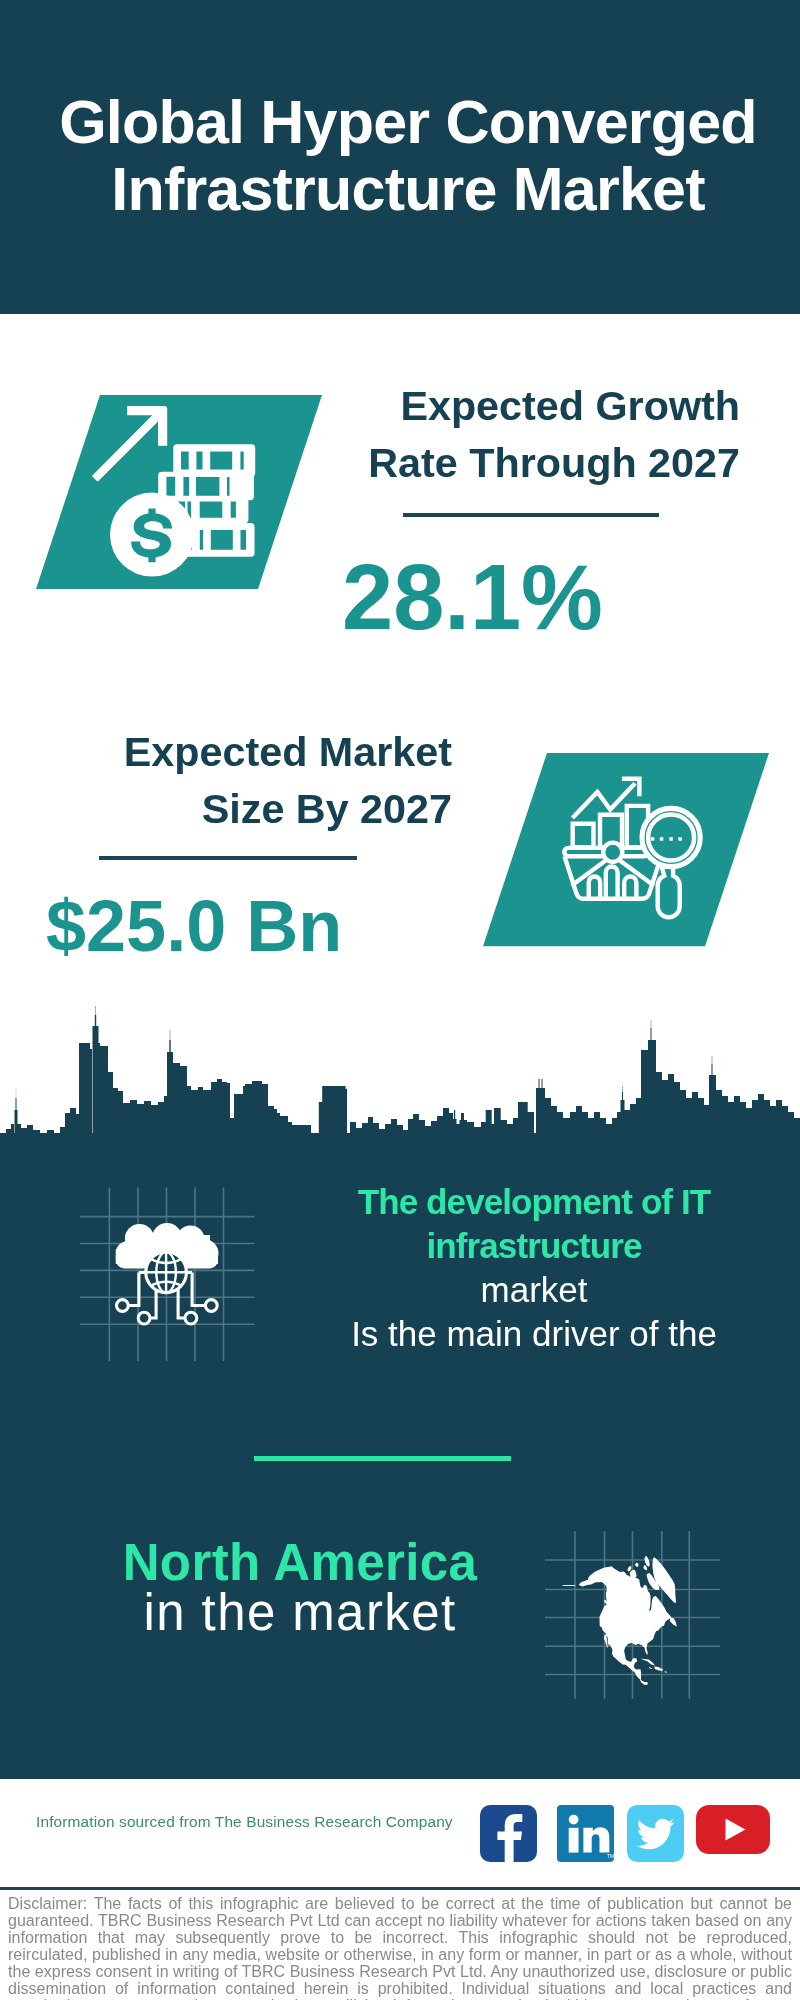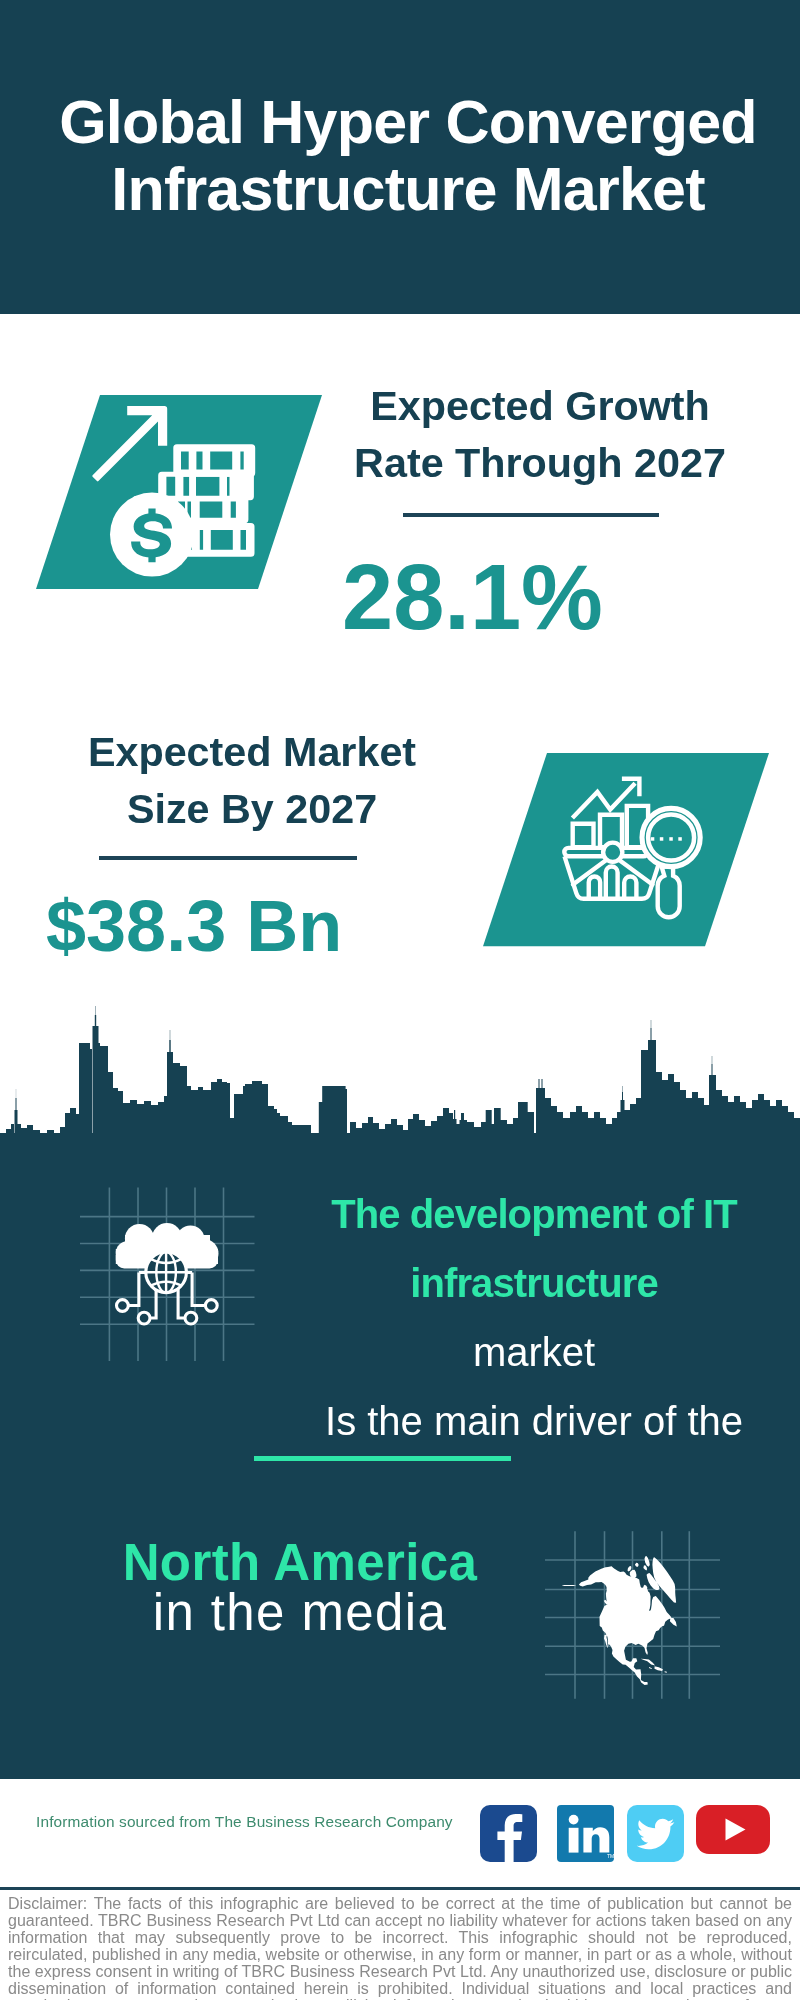--- a/index.html
+++ b/index.html
@@ -21,38 +21,38 @@
   .header-title {
     position:absolute; left:0; top:89px; width:816px;
     text-align:center; color:#ffffff;
     font-size:61px; font-weight:bold; line-height:66.75px;
     letter-spacing:-0.8px;
   }
 
   
   .stat-label {
     color:#164152; font-weight:bold; font-size:41.3px; line-height:57px;
-    text-align:center;
+    text-align:right;
   }
   .stat-rule { height:4px; background:#1d4457; }
   .stat-value {
     color:#1b9490; font-weight:bold;
     text-align:left; white-space:nowrap;
   }
   .para { position:absolute; }
 
   
   .mid {
     position:absolute; left:0; top:1148px; width:800px; height:631px;
     background:#164152;
   }
   .skyline { position:absolute; left:0; top:1005px; width:800px; height:150px; }
   .grid-bg { position:absolute; }
   .insight {
-    position:absolute; color:#ffffff; font-size:40px; line-height:69px;
+    position:absolute; color:#ffffff; font-size:35px; line-height:44px;
     text-align:center; font-weight:normal;
   }
   .insight b { color:#2ee6a8; font-weight:bold; letter-spacing:-0.9px; }
   #insight2 b { letter-spacing:0.4px; }
   .mid-divider { position:absolute; height:5px; background:#2ee6a8; }
 
   
   .footer-source {
     position:absolute; left:36px; top:1811px; width:520px;
     color:#3d8b6e; font-size:15.4px; line-height:21.5px; letter-spacing:0.15px;
@@ -123,21 +123,21 @@
   <div class="stat-rule" style="position:absolute; left:403px; top:513px; width:256px;"></div>
   <div class="stat-value para" style="left:342px; top:551px; width:420px; font-size:92px; line-height:92px;">28.1%</div>
 
   <div class="para" style="left:52px; top:724px; width:400px;">
     <div class="stat-label">
       <div>Expected Market</div>
       <div>Size By 2027</div>
     </div>
   </div>
   <div class="stat-rule" style="position:absolute; left:99px; top:856px; width:258px;"></div>
-  <div class="stat-value para" style="left:46px; top:890px; width:420px; font-size:72px; line-height:72px;">$38.3 Bn</div>
+  <div class="stat-value para" style="left:46px; top:890px; width:420px; font-size:72px; line-height:72px;">$25.0 Bn</div>
 
   <div class="para" style="left:483px; top:753px; width:290px; height:196px;">
     <svg width="290" height="196" viewBox="0 0 290 196">
       <polygon points="64,0 286,0 222,193.3 0,193.3" fill="#1b9490"></polygon>
       <g fill="none" stroke="#ffffff" stroke-width="4.4" stroke-linejoin="miter">
 
         <path d="M89.7,70.8 h20.8 v23.5 h-20.8 z"></path>
         <path d="M117,61.8 h22 v32.5 h-22 z"></path>
         <path d="M143.8,52.9 h21.3 v41.4 h-21.3 z"></path>
 
@@ -249,21 +249,21 @@
       <line x1="5" y1="79.5" x2="180" y2="79.5"></line>
       <line x1="5" y1="107.5" x2="180" y2="107.5"></line>
       <line x1="5" y1="136.2" x2="180" y2="136.2"></line>
       <line x1="5" y1="164.5" x2="180" y2="164.5"></line>
     </g>
     <path fill="#ffffff" fill-rule="nonzero" d="M55.3,61.6 L61.3,58.7 L65.5,57.3 L67.9,56.9 L71.6,56.2 L72.9,57.4 L74.1,58.6 L76.1,59.7 L78.0,61.1 L80.3,62.0 L83.5,61.5 L85.0,62.6 L86.6,64.8 L89.0,66.1 L91.6,67.1 L94.5,67.3 L97.1,68.3 L99.2,69.6 L99.8,73.2 L100.7,76.8 L101.9,78.0 L103.3,77.2 L104.6,75.3 L105.8,76.5 L107.1,78.6 L108.2,81.4 L109.6,82.7 L110.6,86.4 L110.5,90.6 L110.4,94.8 L109.7,98.9 L108.8,100.4 L110.2,100.8 L111.0,99.3 L111.6,95.2 L112.0,90.2 L113.2,87.1 L115.8,86.1 L119.5,90.5 L122.6,94.8 L124.5,97.8 L126.7,101.9 L129.7,105.2 L131.5,107.5 L129.7,108.7 L127.7,109.8 L125.3,111.7 L124.0,115.7 L122.5,116.1 L120.1,118.0 L118.7,120.2 L116.0,121.2 L114.4,125.0 L113.2,129.0 L110.7,130.9 L107.5,133.4 L106.5,138.3 L107.8,142.9 L107.2,145.0 L105.5,142.3 L104.5,137.7 L102.1,135.4 L98.4,133.8 L95.6,135.0 L91.8,133.1 L88.4,133.7 L85.4,136.8 L84.1,140.7 L85.9,149.8 L89.9,151.7 L91.4,151.6 L93.0,148.3 L96.3,148.3 L97.3,151.2 L94.8,153.1 L93.7,157.0 L96.0,159.4 L100.5,159.2 L101.2,164.2 L100.9,170.1 L104.4,171.9 L107.4,171.9 L107.8,174.5 L104.6,175.1 L101.2,172.4 L99.6,168.9 L97.0,166.5 L94.7,162.4 L91.4,159.8 L88.9,157.4 L85.6,154.8 L82.7,154.5 L79.5,152.1 L76.4,149.2 L73.4,146.4 L71.9,143.4 L72.5,140.1 L70.9,136.3 L68.7,134.0 L67.6,138.0 L66.2,135.0 L65.2,131.3 L64.0,128.4 L64.5,125.1 L66.8,124.4 L66.5,127.4 L67.4,131.1 L66.9,135.2 L67.1,137.8 L68.1,131.2 L67.4,126.8 L65.3,122.8 L62.8,120.4 L61.8,117.6 L59.7,116.1 L59.6,111.8 L59.5,106.7 L61.7,102.1 L64.4,96.0 L67.3,94.2 L66.6,91.5 L66.1,87.1 L65.9,83.6 L66.7,80.4 L66.5,76.9 L65.4,74.9 L63.8,73.6 L61.5,72.1 L58.6,72.2 L55.7,72.3 L51.1,74.4 L47.1,75.1 L42.7,76.4 L40.2,75.7 L38.9,74.5 L41.1,72.2 L44.5,70.9 L48.3,69.4 L48.3,67.7 L50.0,65.6 L53.3,63.0 Z M136.1,92.8 L135.8,88.9 L135.4,85.4 L135.2,82.3 L135.2,79.5 L135.1,76.9 L134.6,74.1 L132.8,70.5 L130.2,66.4 L127.0,61.7 L123.5,57.0 L119.9,52.6 L116.7,49.3 L114.3,47.3 L113.4,47.8 L113.0,49.4 L112.6,51.6 L112.4,54.7 L112.7,58.7 L113.2,63.1 L114.2,67.6 L116.5,72.2 L119.8,76.5 L123.8,81.0 L127.3,85.1 L130.7,89.1 L134.0,92.4 Z M119.6,78.5 L118.3,79.9 L116.0,80.1 L113.3,78.5 L110.5,75.2 L108.6,72.1 L107.3,68.3 L106.6,64.7 L107.9,63.4 L109.5,62.9 L111.5,65.2 L113.9,68.4 L116.9,72.7 L118.8,75.8 Z M95.0,67.6 L92.6,67.4 L90.7,66.4 L89.8,64.4 L89.9,61.9 L92.4,60.0 L94.5,59.7 L95.7,61.8 L96.4,64.5 L96.4,66.6 Z M88.5,61.5 L87.5,60.4 L88.0,58.0 L89.9,55.9 L91.1,56.2 L91.4,58.0 L90.5,60.3 Z M108.6,56.7 L106.8,55.4 L105.2,52.4 L104.5,48.8 L105.2,46.4 L106.4,45.9 L107.9,48.0 L109.3,51.8 L109.8,55.0 Z M106.4,60.4 L104.9,59.5 L103.4,57.9 L103.9,55.5 L105.2,55.3 L106.6,57.0 L107.1,59.2 Z M97.2,57.1 L95.9,56.2 L94.9,54.7 L96.2,52.8 L97.6,52.9 L98.5,54.3 L98.4,56.0 Z M106.5,79.2 L104.5,78.2 L103.3,76.2 L104.6,74.8 L106.4,75.8 L107.4,77.8 Z M136.8,116.6 L133.5,114.8 L129.9,111.3 L130.4,108.0 L133.4,108.0 L135.9,112.1 Z M66.7,94.4 L65.1,93.1 L63.8,90.7 L65.5,89.8 L66.6,91.5 L67.5,93.4 Z M100.7,148.8 L104.8,148.9 L108.9,149.5 L112.8,152.8 L115.1,155.5 L111.2,154.6 L107.3,151.3 L103.2,149.7 Z M114.6,156.2 L118.8,157.2 L122.9,159.3 L122.1,161.0 L117.8,160.2 L114.5,158.8 Z M124.6,161.2 L126.9,161.8 L126.8,162.8 L124.6,162.2 Z M109.0,156.9 L111.9,158.2 L111.6,159.0 L109.0,157.9 Z M33.4,75.9 L28.9,76.1 L24.6,75.9 L21.6,75.8 L24.0,75.1 L28.6,75.0 L33.0,75.0 L36.4,75.1 Z"></path>
   </svg>
 
   <div class="insight" id="insight2" style="left:60px; top:1538px; width:480px; line-height:50.3px; font-size:51px; letter-spacing:1.4px;">
     <b>North America</b>
-    <div>in the media</div>
+    <div>in the market</div>
   </div>
 
   <div class="footer-source">
     <div>Information sourced from The Business Research Company</div>
   </div>
 
   <svg class="social" style="left:480px;" width="57" height="57" viewBox="0 0 57 57">
     <rect x="0" y="0" width="57" height="57" rx="10" fill="#1b4a8f"></rect>
     <path fill="#ffffff" d="M33.6,57 V35.1 h7.3 l1.1,-8.6 h-8.4 v-5.4 c0,-2.5 0.7,-4.2 4.2,-4.2 h4.5 v-7.6 c-0.8,-0.1 -3.5,-0.3 -6.6,-0.3 c-6.5,0 -11,4 -11,11.3 v6.2 h-7.3 v8.6 h7.3 V57 Z"></path>
   </svg>

